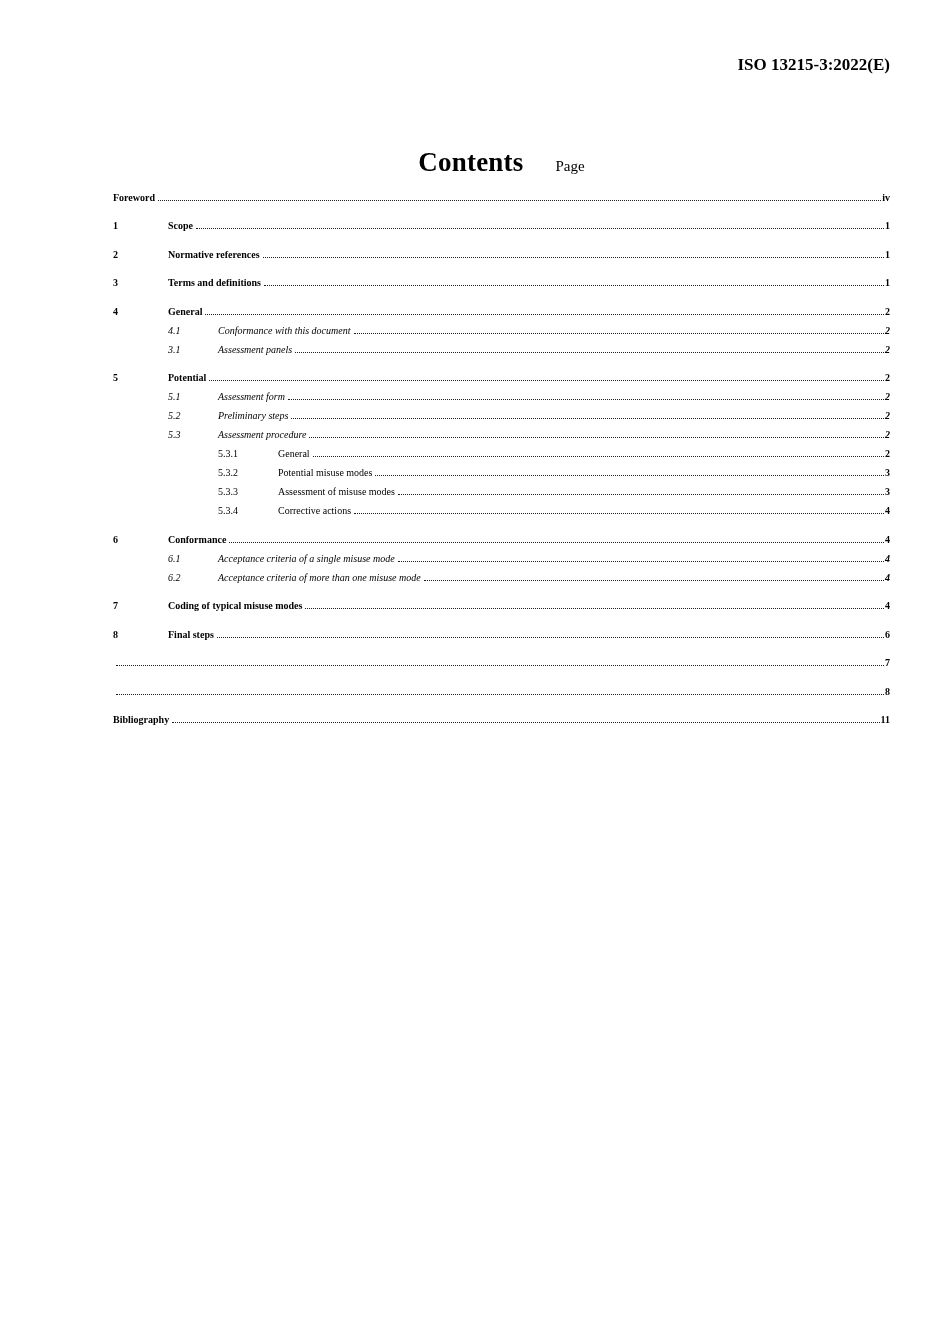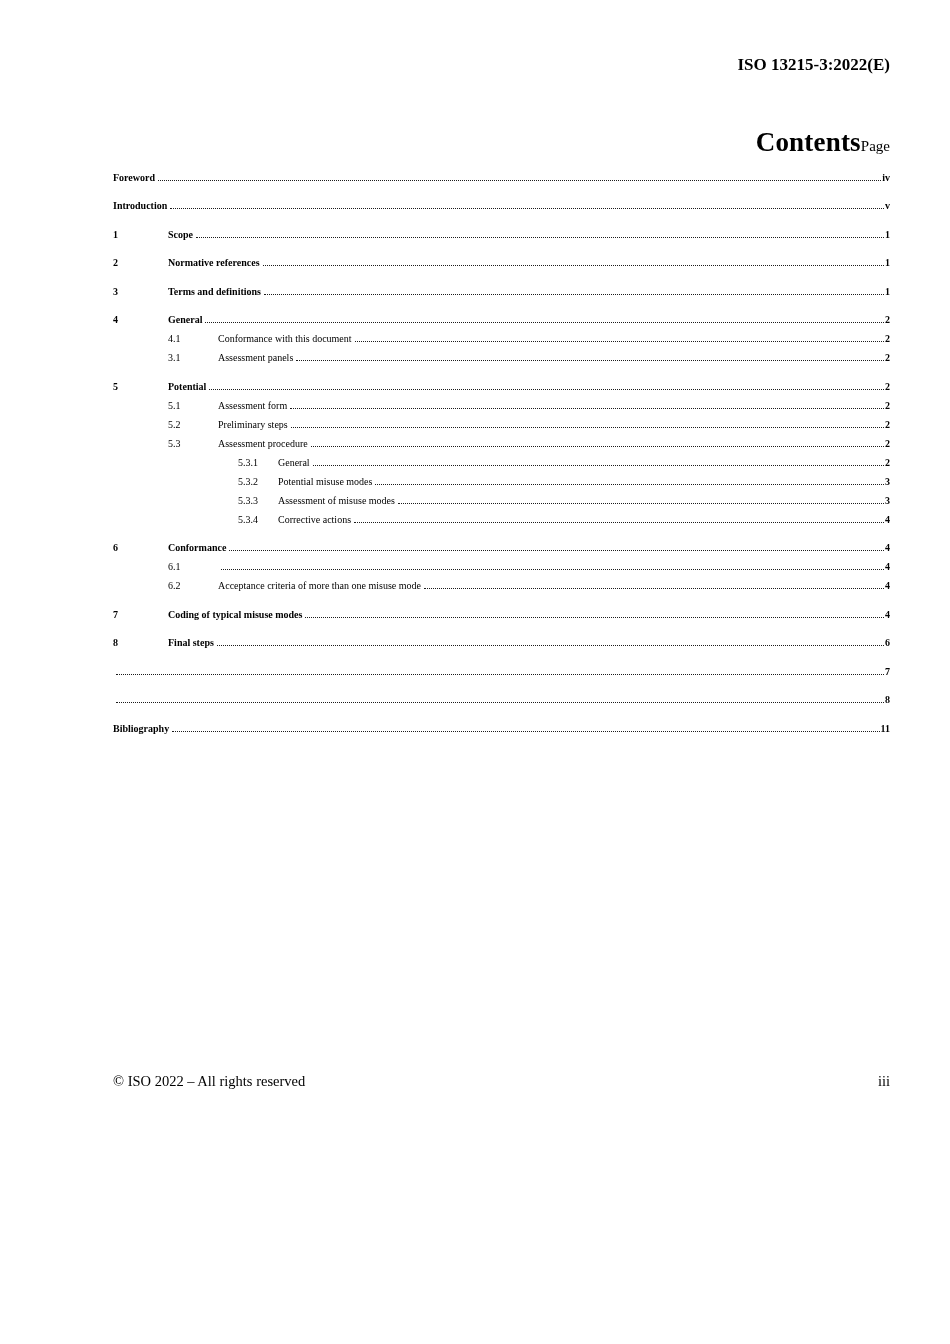--- a/index.html
+++ b/index.html
@@ -17,44 +17,45 @@
     background: #fff;
   }
   .doc-header {
     text-align: right;
     font-weight: bold;
     font-size: 17px;
     line-height: 20px;
   }
   .contents-header {
     display: flex;
-    justify-content: flex-end;
+    justify-content: center;
     align-items: baseline;
-    margin-top: 52px;
+    margin-top: 72px;
+    gap: 32px;
   }
   .contents-title {
     font-size: 27px;
     font-weight: bold;
     letter-spacing: 0.2px;
   }
   .page-col-label { font-size: 15px; }
   .toc { margin-top: 9px; }
   .toc-row {
     display: flex;
     align-items: baseline;
     font-size: 10px;
     line-height: 19px;
   }
   .toc-row.gap { margin-top: 9.5px; }
   .toc-row.bold { font-weight: bold; }
   .num { flex: 0 0 auto; }
   .level-1 .num { width: 55px; }
-  .level-2 { padding-left: 55px; }
+  .level-2 { padding-left: 55px; font-style: italic; }
   .level-2 .num { width: 50px; }
-  .level-3 { padding-left: 105px; text-align: center; }
+  .level-3 { padding-left: 105px; }
   .level-3 .num { width: 60px; }
   .label { white-space: nowrap; }
   .seg-b { font-weight: bold; }
   .seg-r { font-weight: normal; }
   .leader {
     flex: 1 1 auto;
     min-width: 12px;
     border-bottom: 1.4px dotted #1c1c1c;
     margin: 0 1px 3px 3px;
   }
@@ -82,26 +83,20 @@
     <span class="page-col-label">Page</span>
   </div>
 
   <div class="toc">
       <div class="toc-row level-0 bold gap">
 
     <span class="label"><span class="seg-b">Foreword</span></span>
     <span class="leader"></span>
     <span class="pg">iv</span>
   </div>
-      <div class="toc-row level-0 bold gap">
-
-    <span class="label"><span class="seg-b">Introduction</span></span>
-    <span class="leader"></span>
-    <span class="pg">v</span>
-  </div>
       <div class="toc-row level-1 bold gap">
     <span class="num">1</span>
     <span class="label"><span class="seg-b">Scope</span></span>
     <span class="leader"></span>
     <span class="pg">1</span>
   </div>
       <div class="toc-row level-1 bold gap">
     <span class="num">2</span>
     <span class="label"><span class="seg-b">Normative references</span></span>
     <span class="leader"></span>
@@ -180,20 +175,21 @@
     <span class="pg">4</span>
   </div>
       <div class="toc-row level-1 bold gap">
     <span class="num">6</span>
     <span class="label"><span class="seg-b">Conformance</span></span>
     <span class="leader"></span>
     <span class="pg">4</span>
   </div>
       <div class="toc-row level-2">
     <span class="num">6.1</span>
+    <span class="label"><span class="seg-r">Acceptance criteria of a single misuse mode</span></span>
     <span class="leader"></span>
     <span class="pg">4</span>
   </div>
       <div class="toc-row level-2">
     <span class="num">6.2</span>
     <span class="label"><span class="seg-r">Acceptance criteria of more than one misuse mode</span></span>
     <span class="leader"></span>
     <span class="pg">4</span>
   </div>
       <div class="toc-row level-1 bold gap">
@@ -219,18 +215,14 @@
     <span class="pg">8</span>
   </div>
       <div class="toc-row level-0 bold gap">
 
     <span class="label"><span class="seg-b">Bibliography</span></span>
     <span class="leader"></span>
     <span class="pg">11</span>
   </div>
     </div>
 
-  <div class="doc-footer">
-    <span>© ISO 2022 – All rights reserved</span>
-    <span>iii</span>
-  </div>
 
 </div>
 
 </body></html>

